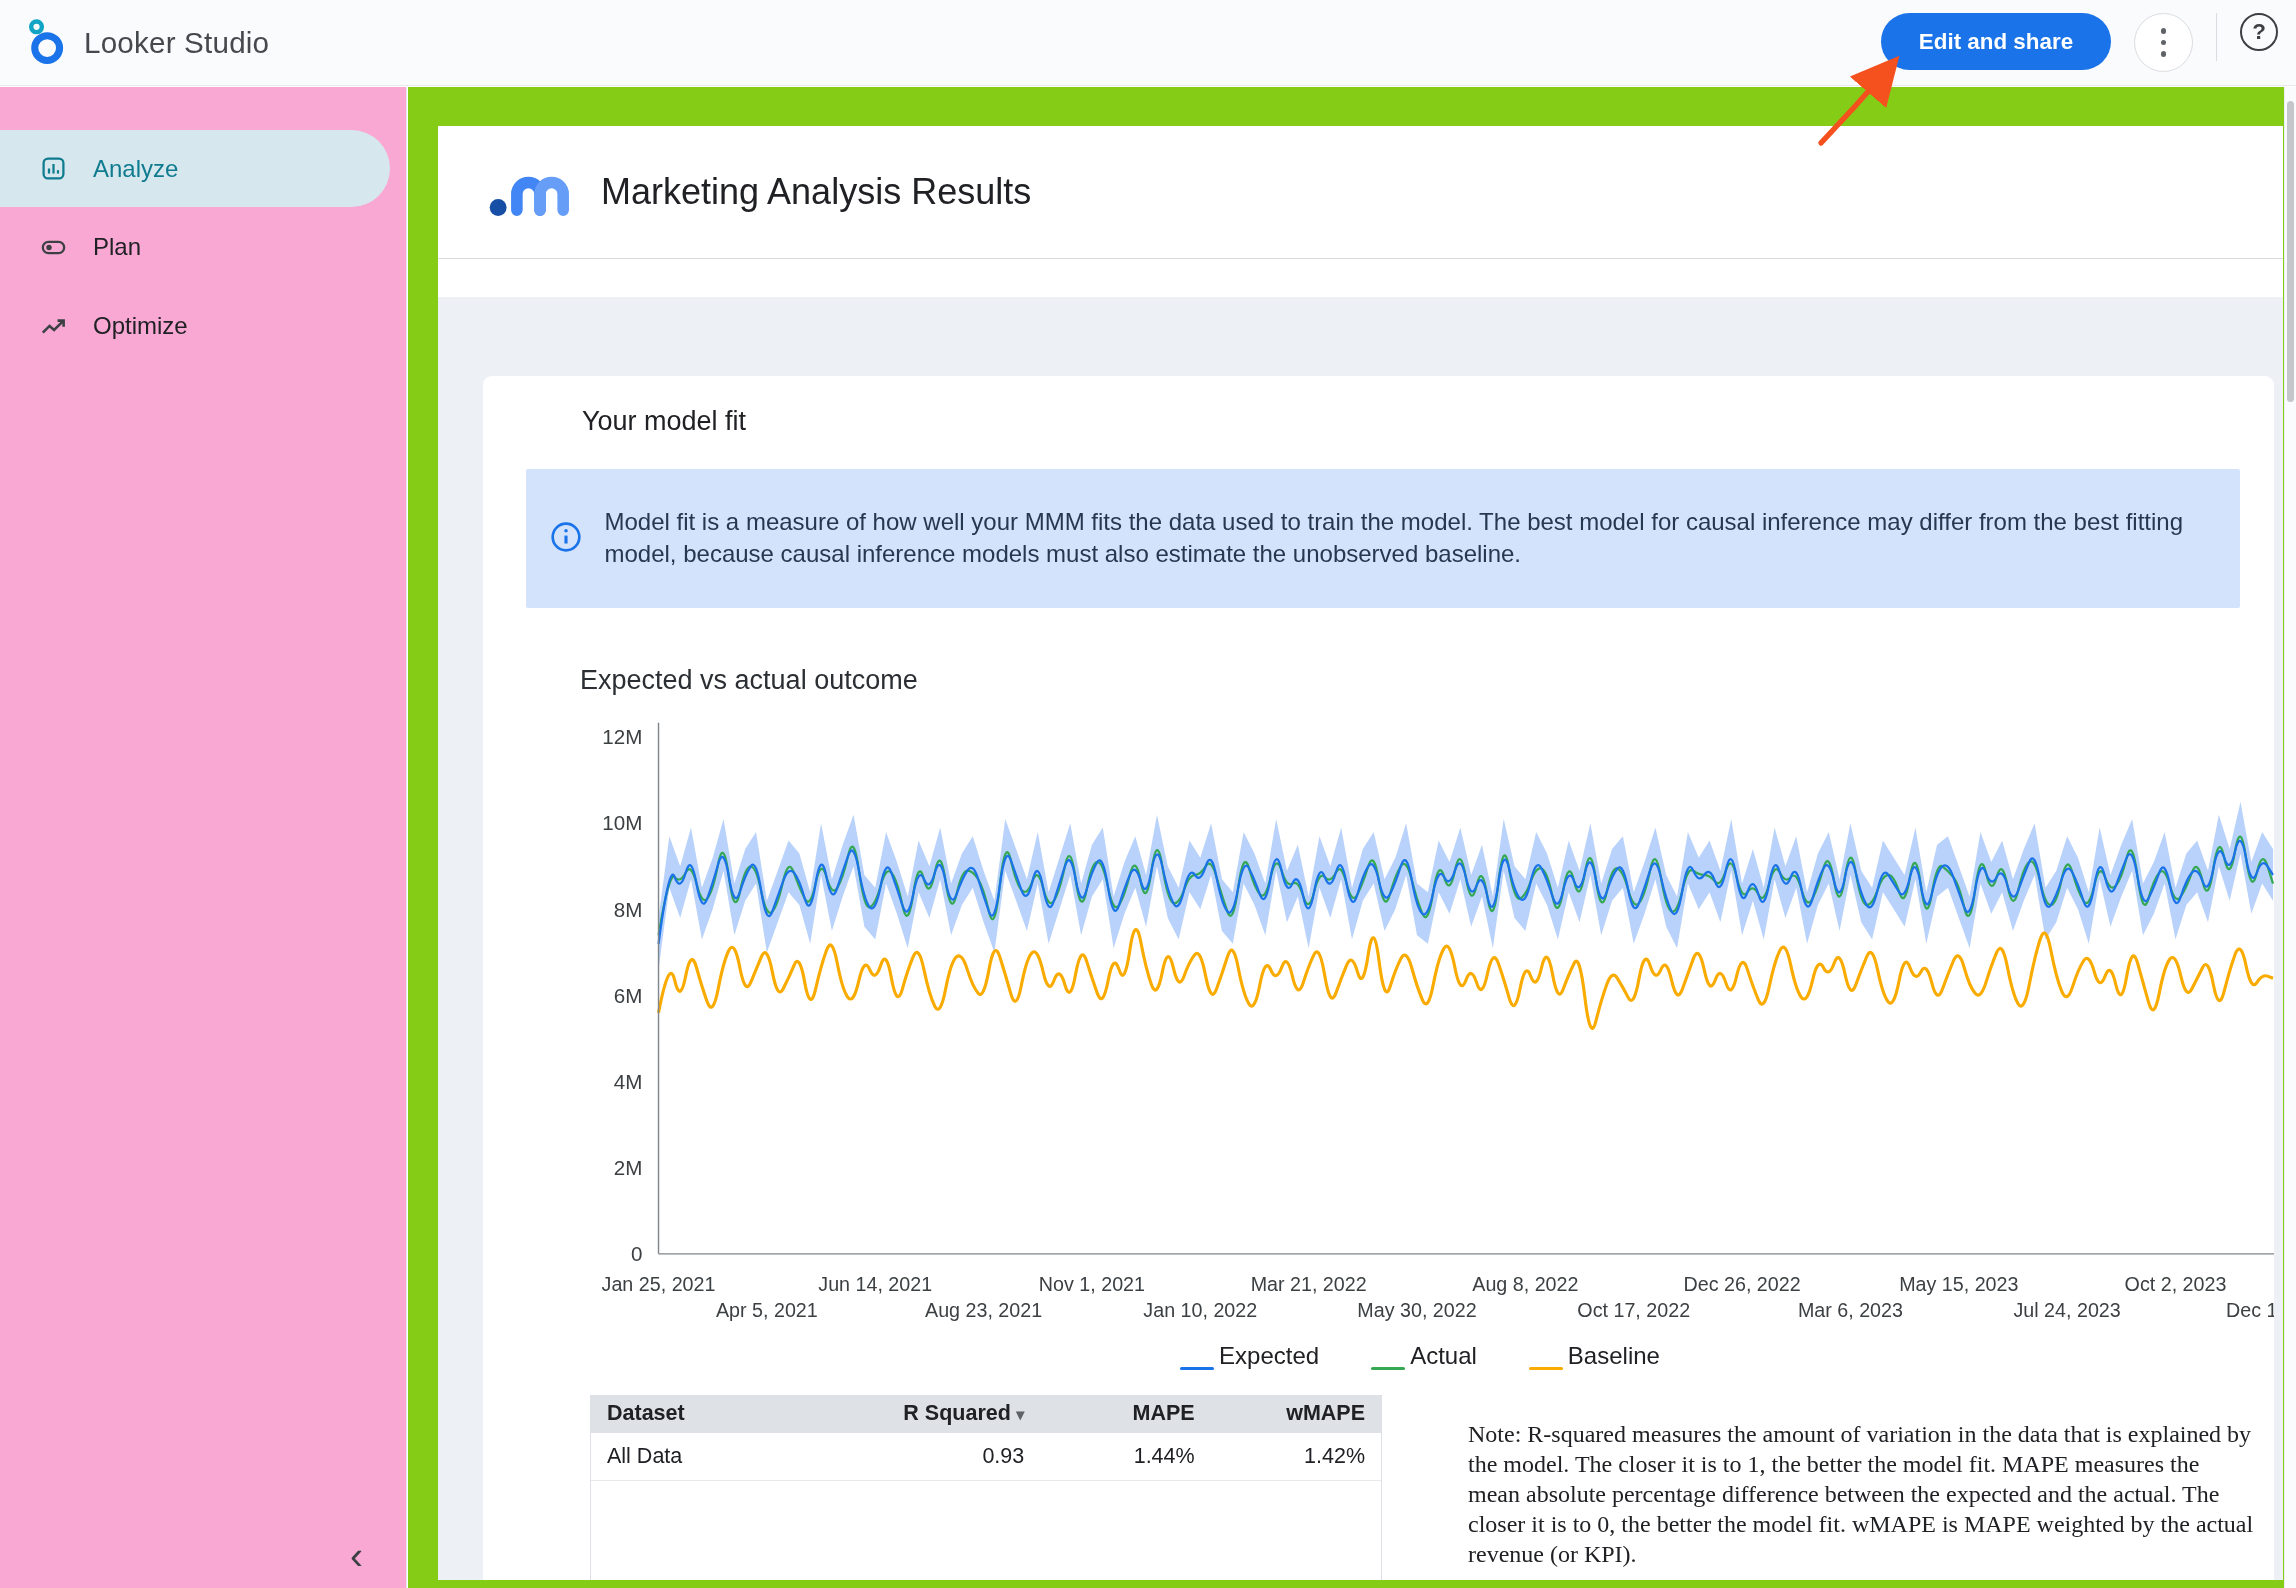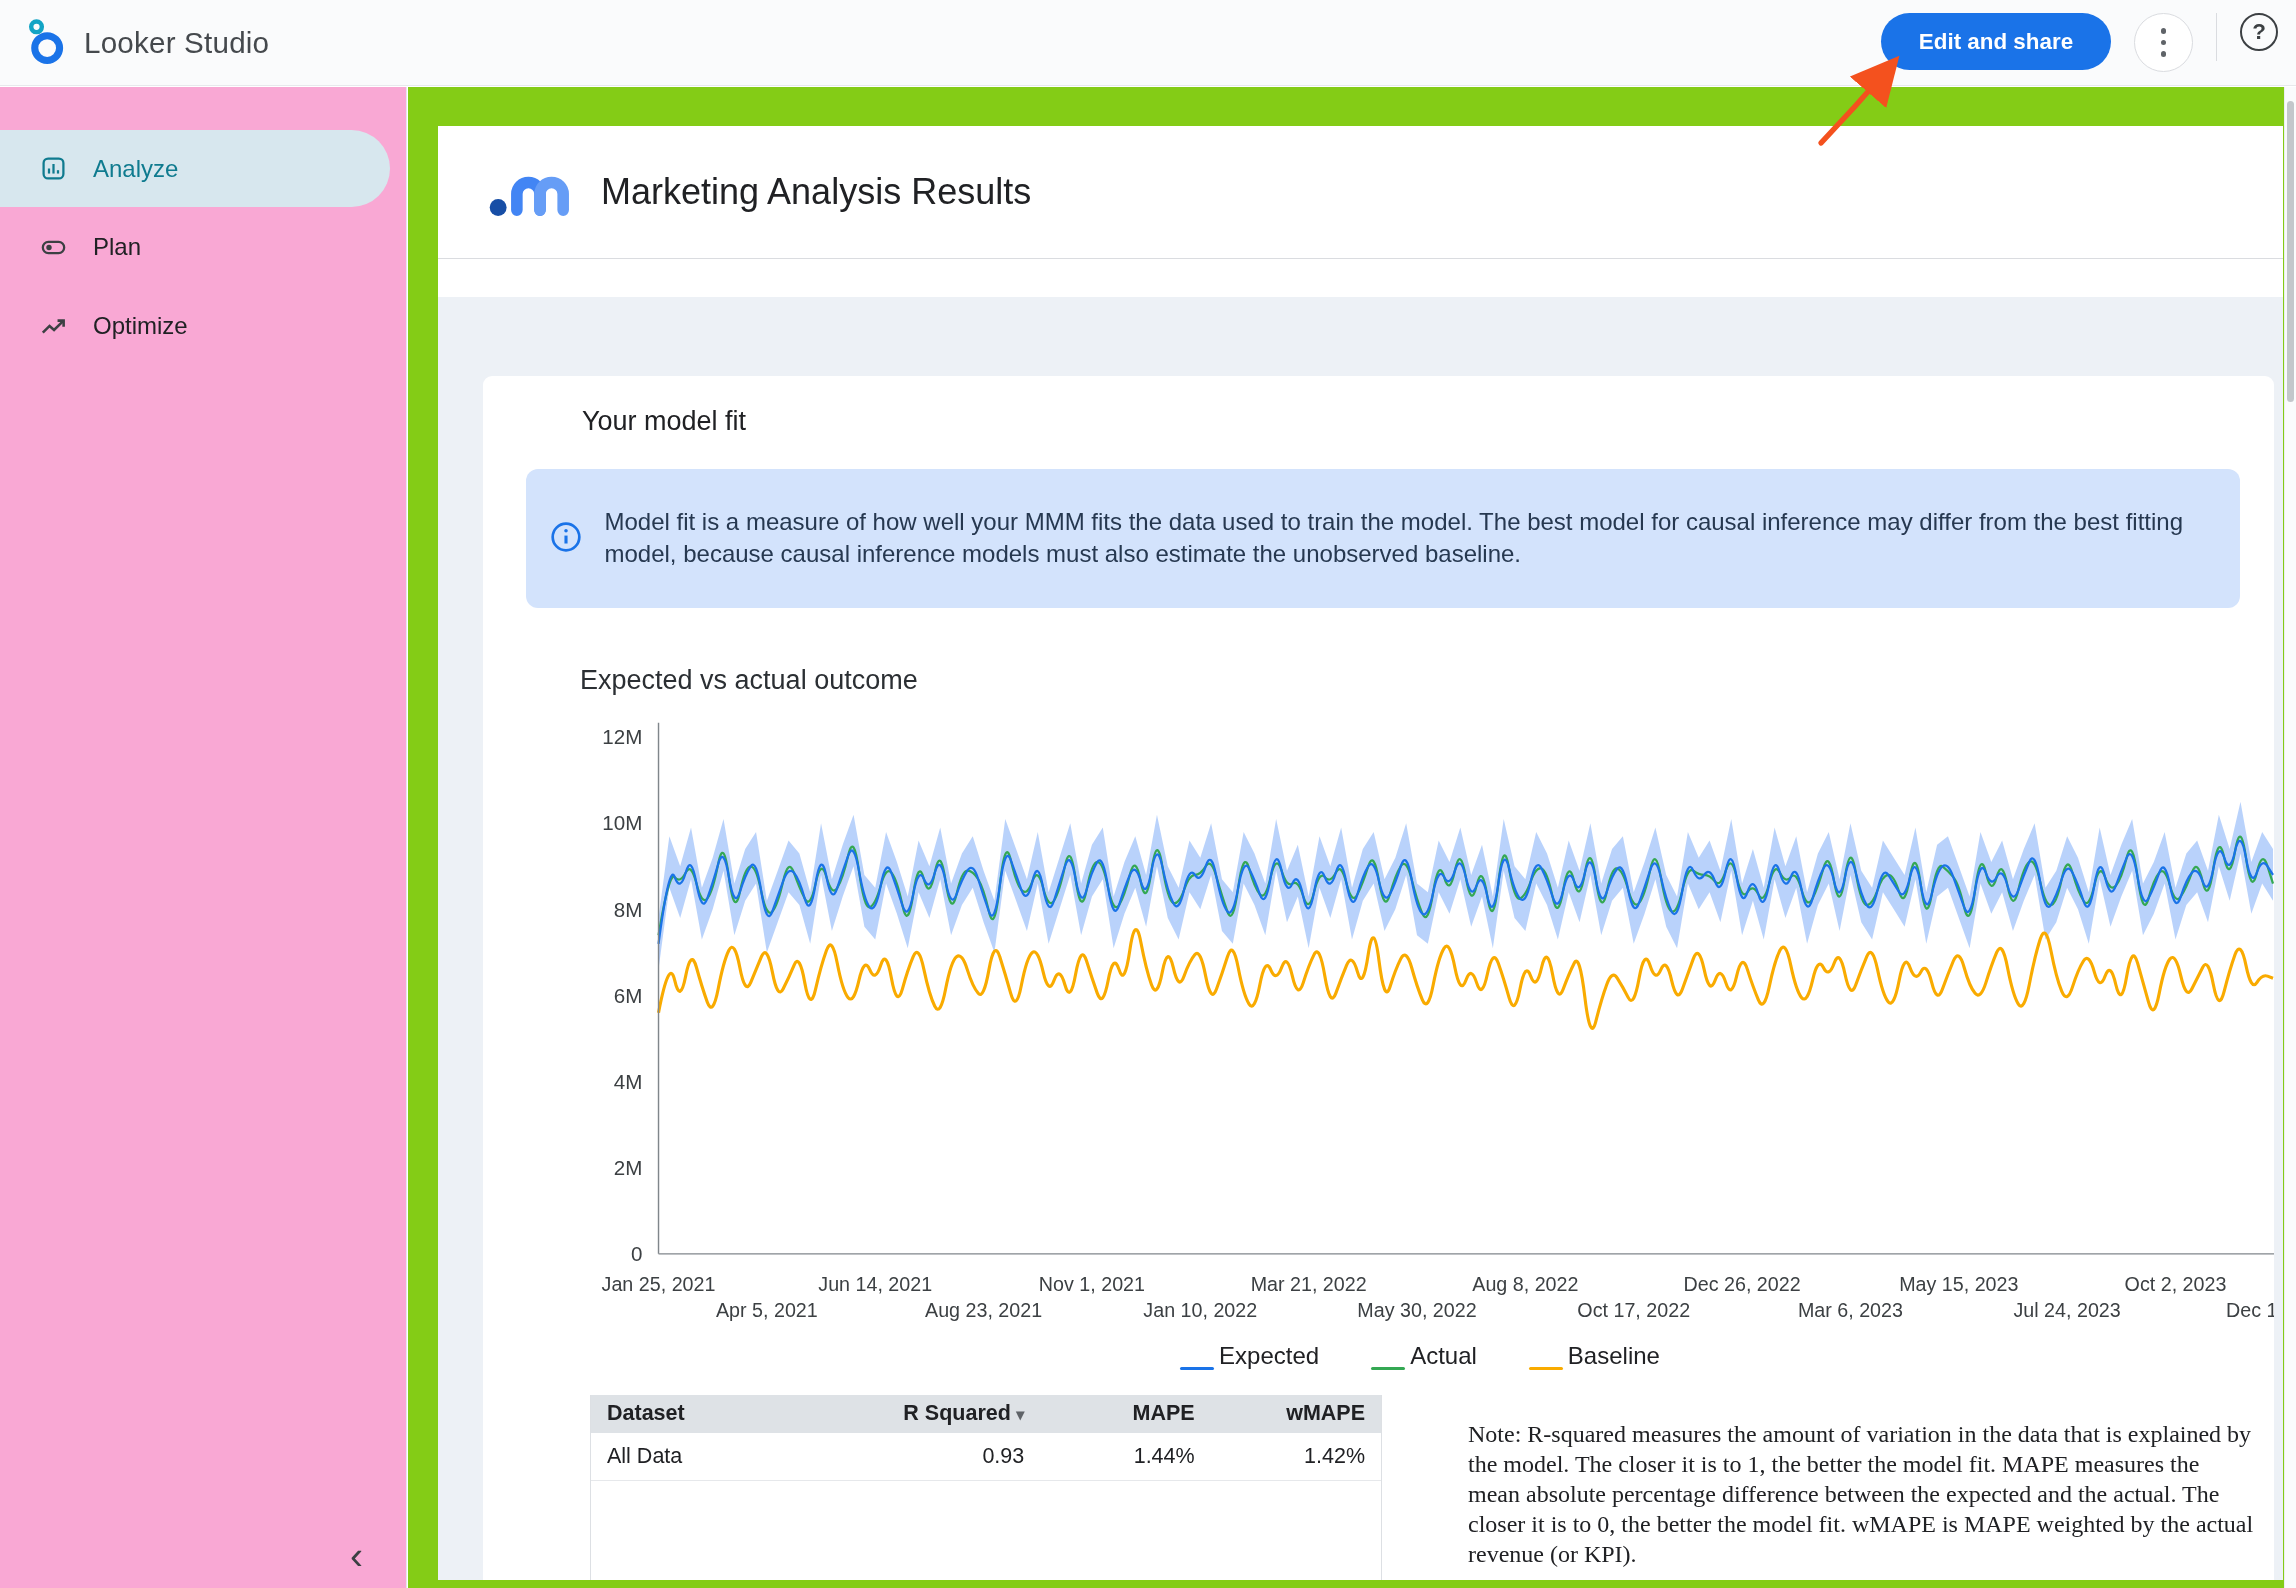--- a/index.html
+++ b/index.html
@@ -73,21 +73,21 @@
   .page-title { font-size:36px; color:#202124; }
   .canvas {
     margin-top:38px; height:1283px; background:#edf1f6; padding:79px 0 0 45px;
   }
   .card {
     width:1791px; height:1254px; background:#ffffff; overflow:hidden;
     border-radius:9px 9px 0 0;
   }
   .card-heading { font-size:27px; font-weight:400; color:#202124; margin:30px 0 0 99px; }
   .banner {
-    margin:32px 34px 0 43px; background:#d3e3fc; border-radius:12px;
+    margin:32px 34px 0 43px; background:#d3e3fc; border-radius:2px;
     display:flex; align-items:center; gap:21.5px; padding:13.4px 23px; min-height:88px;
   }
   .banner-text { font-size:24px; line-height:32px; color:#263850; max-width:1630px; }
   .section-heading { font-size:27px; font-weight:400; color:#2b2f33; margin:57px 0 0 97px; }
   #chart-svg { display:block; margin-top:16px; }
 
   .legend-row { display:flex; justify-content:center; gap:52px; margin-left:176px; width:1522px; margin-top:3.6px; }
   .legend-item { display:flex; align-items:flex-end; gap:5px; font-size:24px; color:#202124; }
   .legend-swatch { width:34px; height:3.6px; border-radius:1.8px; background:#888; }
 

